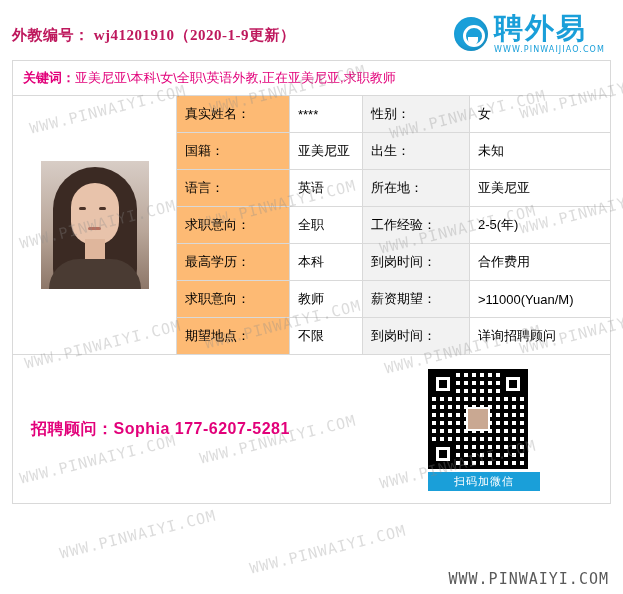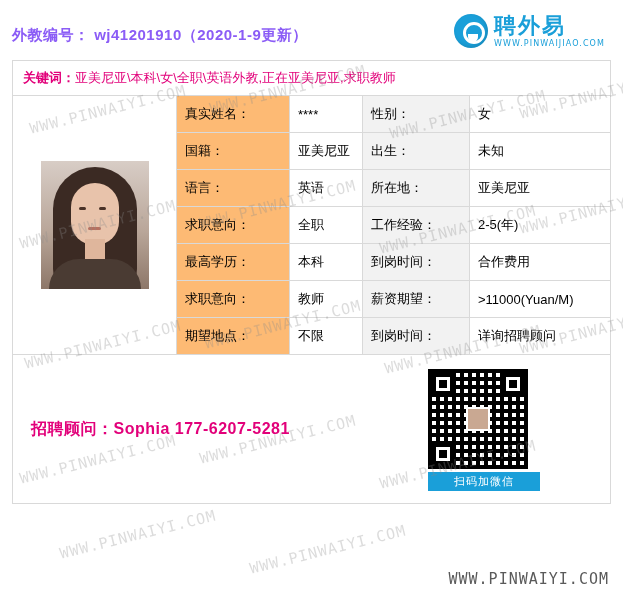--- a/index.html
+++ b/index.html
@@ -46,22 +46,23 @@
   
   .header {
     position: relative;
     height: 46px;
     display: flex;
     align-items: center;
   }
   .header-title {
     font-size: 15px;
     font-weight: bold;
-    color: #8b5cf6;
+    color: #be185d;
     letter-spacing: 0.5px;
+    font-family: Liberation Serif, serif;
   }
   .logo {
     position: absolute;
     right: 6px;
     top: 2px;
     display: flex;
     align-items: center;
     gap: 6px;
   }
   .logo-mark {
@@ -85,21 +86,21 @@
     position: absolute;
     left: 14px; top: 20px;
     width: 10px; height: 8px;
     background: #fff;
     border-radius: 0 0 5px 5px;
   }
   .logo-text {
     line-height: 1;
   }
   .logo-cn {
-    font-size: 22px;
+    font-size: 29px;
     font-weight: bold;
     color: #1a9fd9;
     letter-spacing: 2px;
   }
   .logo-en {
     font-size: 8px;
     color: #1a9fd9;
     letter-spacing: 1.1px;
     margin-top: 3px;
     font-family: "DejaVu Sans", sans-serif;

